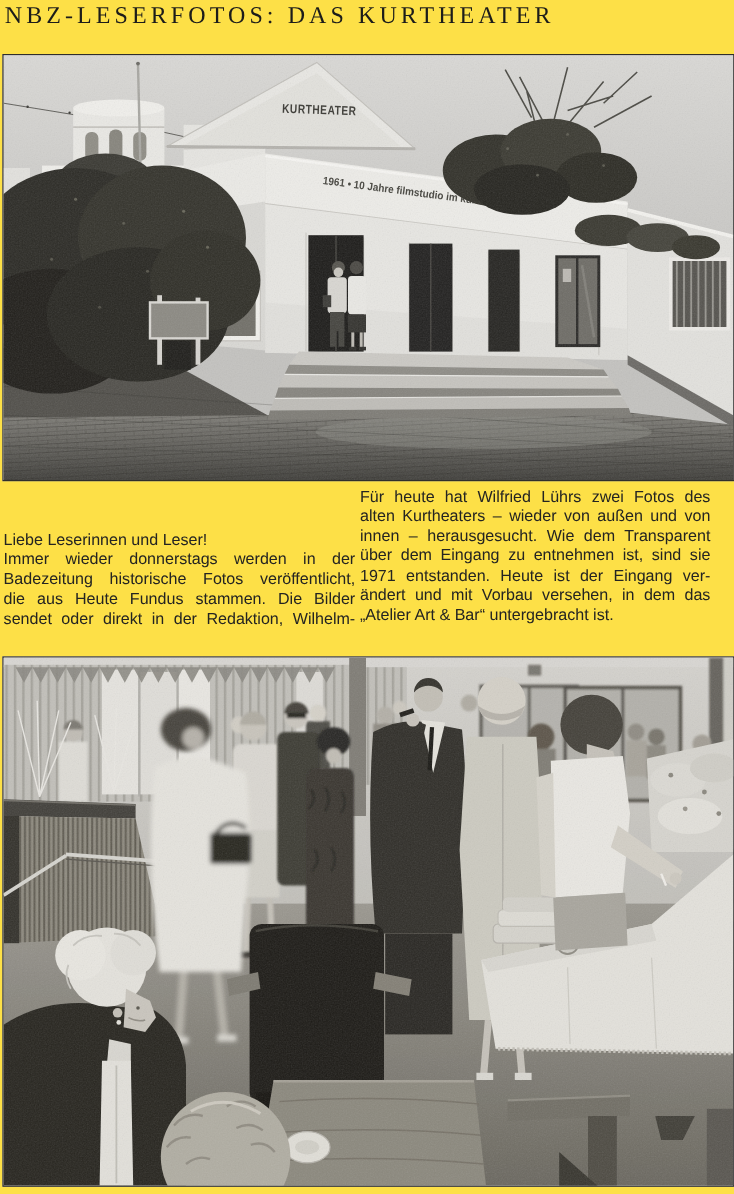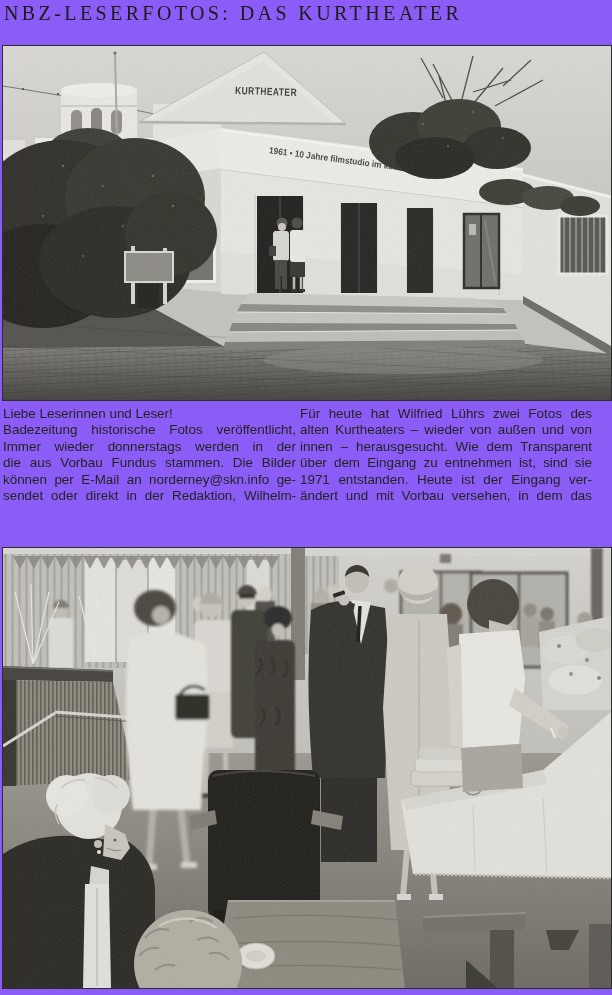--- a/index.html
+++ b/index.html
@@ -1,28 +1,28 @@
 <!DOCTYPE html>
 <html><head>
 <meta charset="utf-8">
 <style>
   html,body{margin:0;padding:0;}
   body{width:612px;height:995px;background:#ffffff;font-family:"Liberation Sans",sans-serif;}
-  .page{position:relative;width:612px;height:995px;background:#8b5cf6;overflow:hidden;}
+  .page{position:relative;width:612px;height:995px;background:#fde047;overflow:hidden;}
   .headline{
     position:absolute;left:4px;top:2px;margin:0;
     font-family:"Liberation Serif",serif;font-weight:400;
     font-size:20px;letter-spacing:3.4px;color:#1c1c1a;white-space:nowrap;
   }
   figure.photo{position:absolute;left:2px;margin:0;border:1px solid #2f2e2c;background:#c9c8c5;}
   figure.photo svg{display:block;}
   .photo1{top:45px;width:608px;height:354px;}
   .photo2{top:547px;width:608px;height:440px;}
   .col{position:absolute;top:406px;font-size:13.4px;line-height:16.45px;color:#242422;}
-  .col-left{left:3px;width:293px;}
+  .col-left{left:3px;width:293px;margin-top:36px;}
   .col-right{left:300px;width:292px;}
   .jl{text-align:justify;text-align-last:justify;white-space:nowrap;}
   .pl{text-align:left;white-space:nowrap;}
 </style>
 </head>
 <body>
 
 <div class="page">
 
   <h1 class="headline">NBZ-LESERFOTOS: DAS KURTHEATER</h1>
@@ -222,34 +222,34 @@
         <rect x="122" y="206" width="48" height="30" fill="#8b8982" stroke="#d9d7d2" stroke-width="2"></rect>
         <rect x="134" y="238" width="22" height="24" fill="#1f1e1b"></rect>
       </g>
 
       <rect width="608" height="354" filter="url(#grain1)"></rect>
     </svg>
   </figure>
 
   <div class="col col-left">
     <div class="pl">Liebe Leserinnen und Leser!</div>
+    <div class="jl">Immer wieder donnerstags werden in der</div>
     <div class="jl">Badezeitung historische Fotos veröffentlicht,</div>
-    <div class="jl">Immer wieder donnerstags werden in der</div>
-    <div class="jl">die aus Vorbau Fundus stammen. Die Bilder</div>
-    <div class="jl">können per E-Mail an norderney@skn.info ge-</div>
+    <div class="jl">die aus Heute Fundus stammen. Die Bilder</div>
     <div class="jl">sendet oder direkt in der Redaktion, Wilhelm-</div>
   </div>
 
   <div class="col col-right">
     <div class="jl">Für heute hat Wilfried Lührs zwei Fotos des</div>
     <div class="jl">alten Kurtheaters – wieder von außen und von</div>
     <div class="jl">innen – herausgesucht. Wie dem Transparent</div>
     <div class="jl">über dem Eingang zu entnehmen ist, sind sie</div>
     <div class="jl">1971 entstanden. Heute ist der Eingang ver-</div>
     <div class="jl">ändert und mit Vorbau versehen, in dem das</div>
+    <div class="pl">„Atelier Art &amp; Bar“ untergebracht ist.</div>
   </div>
 
   <figure class="photo photo2">
     <svg viewBox="0 0 608 440" width="608" height="440" xmlns="http://www.w3.org/2000/svg">
       <defs>
         <linearGradient id="wallG" x1="0" y1="0" x2="0" y2="200" gradientUnits="userSpaceOnUse">
           <stop offset="0" stop-color="#d7d6d3"></stop>
             <stop offset="1" stop-color="#c4c3bf"></stop>
         </linearGradient>
         <linearGradient id="floorG" x1="0" y1="205" x2="0" y2="440" gradientUnits="userSpaceOnUse">

